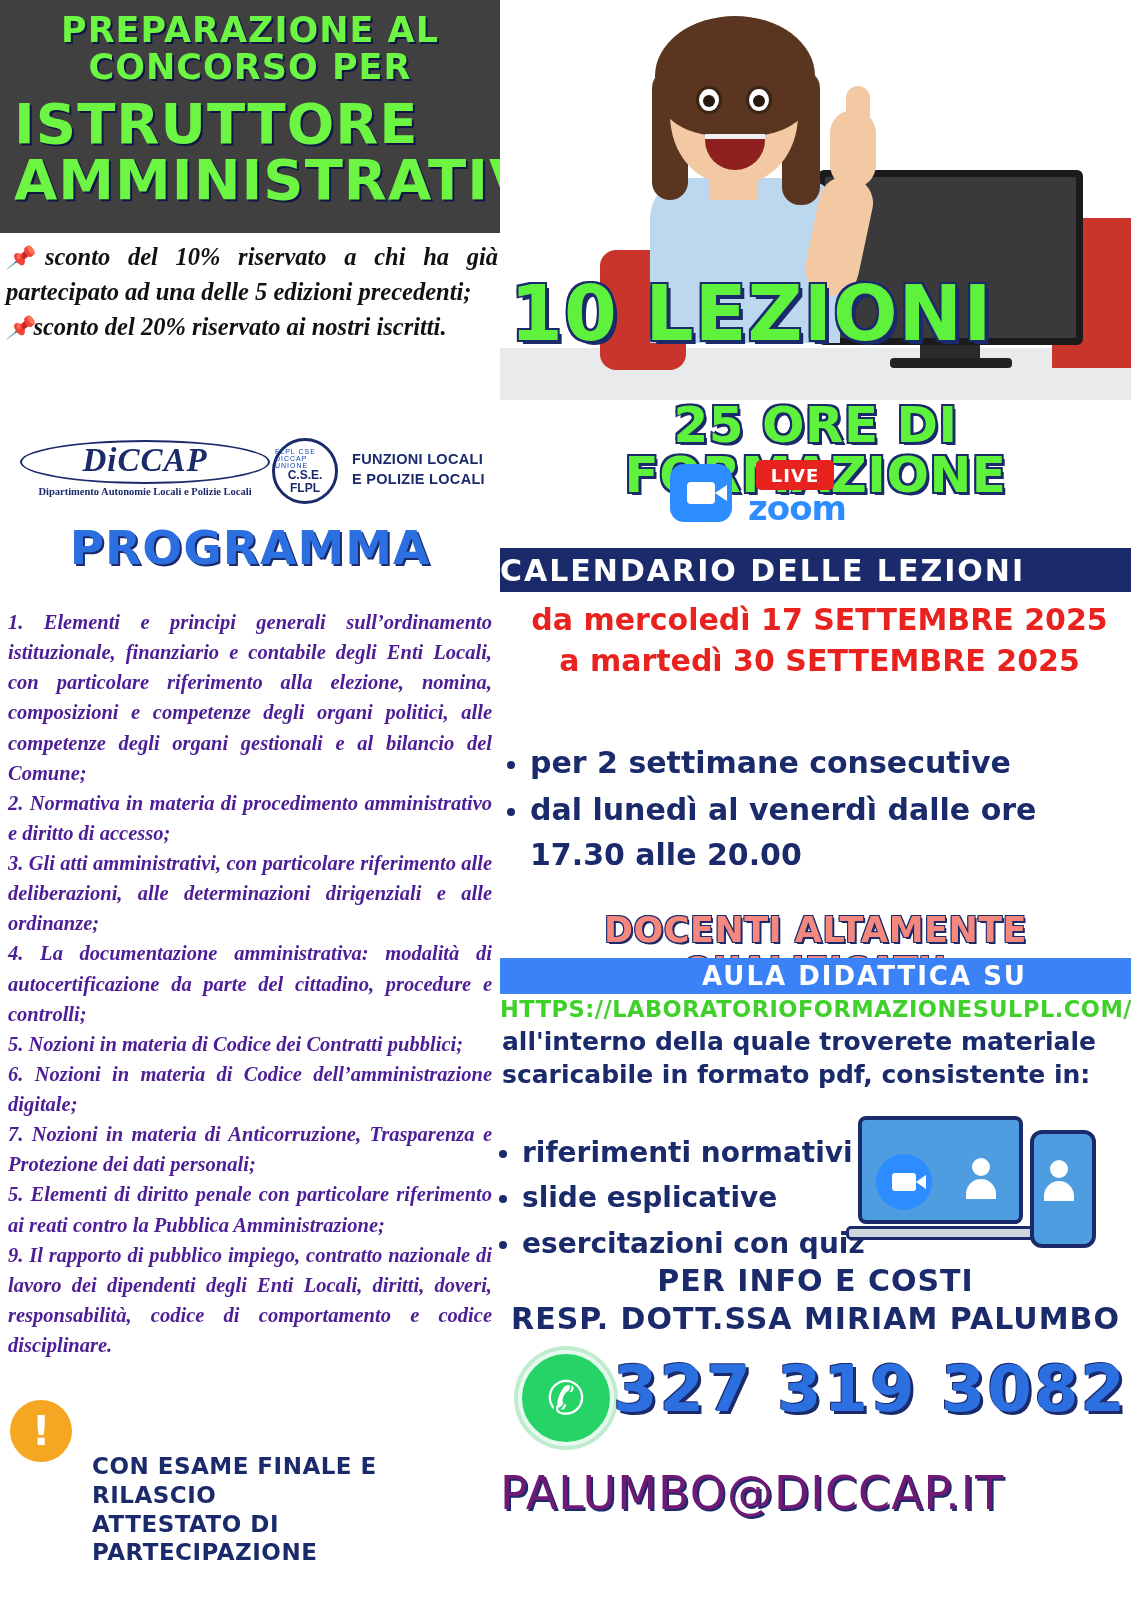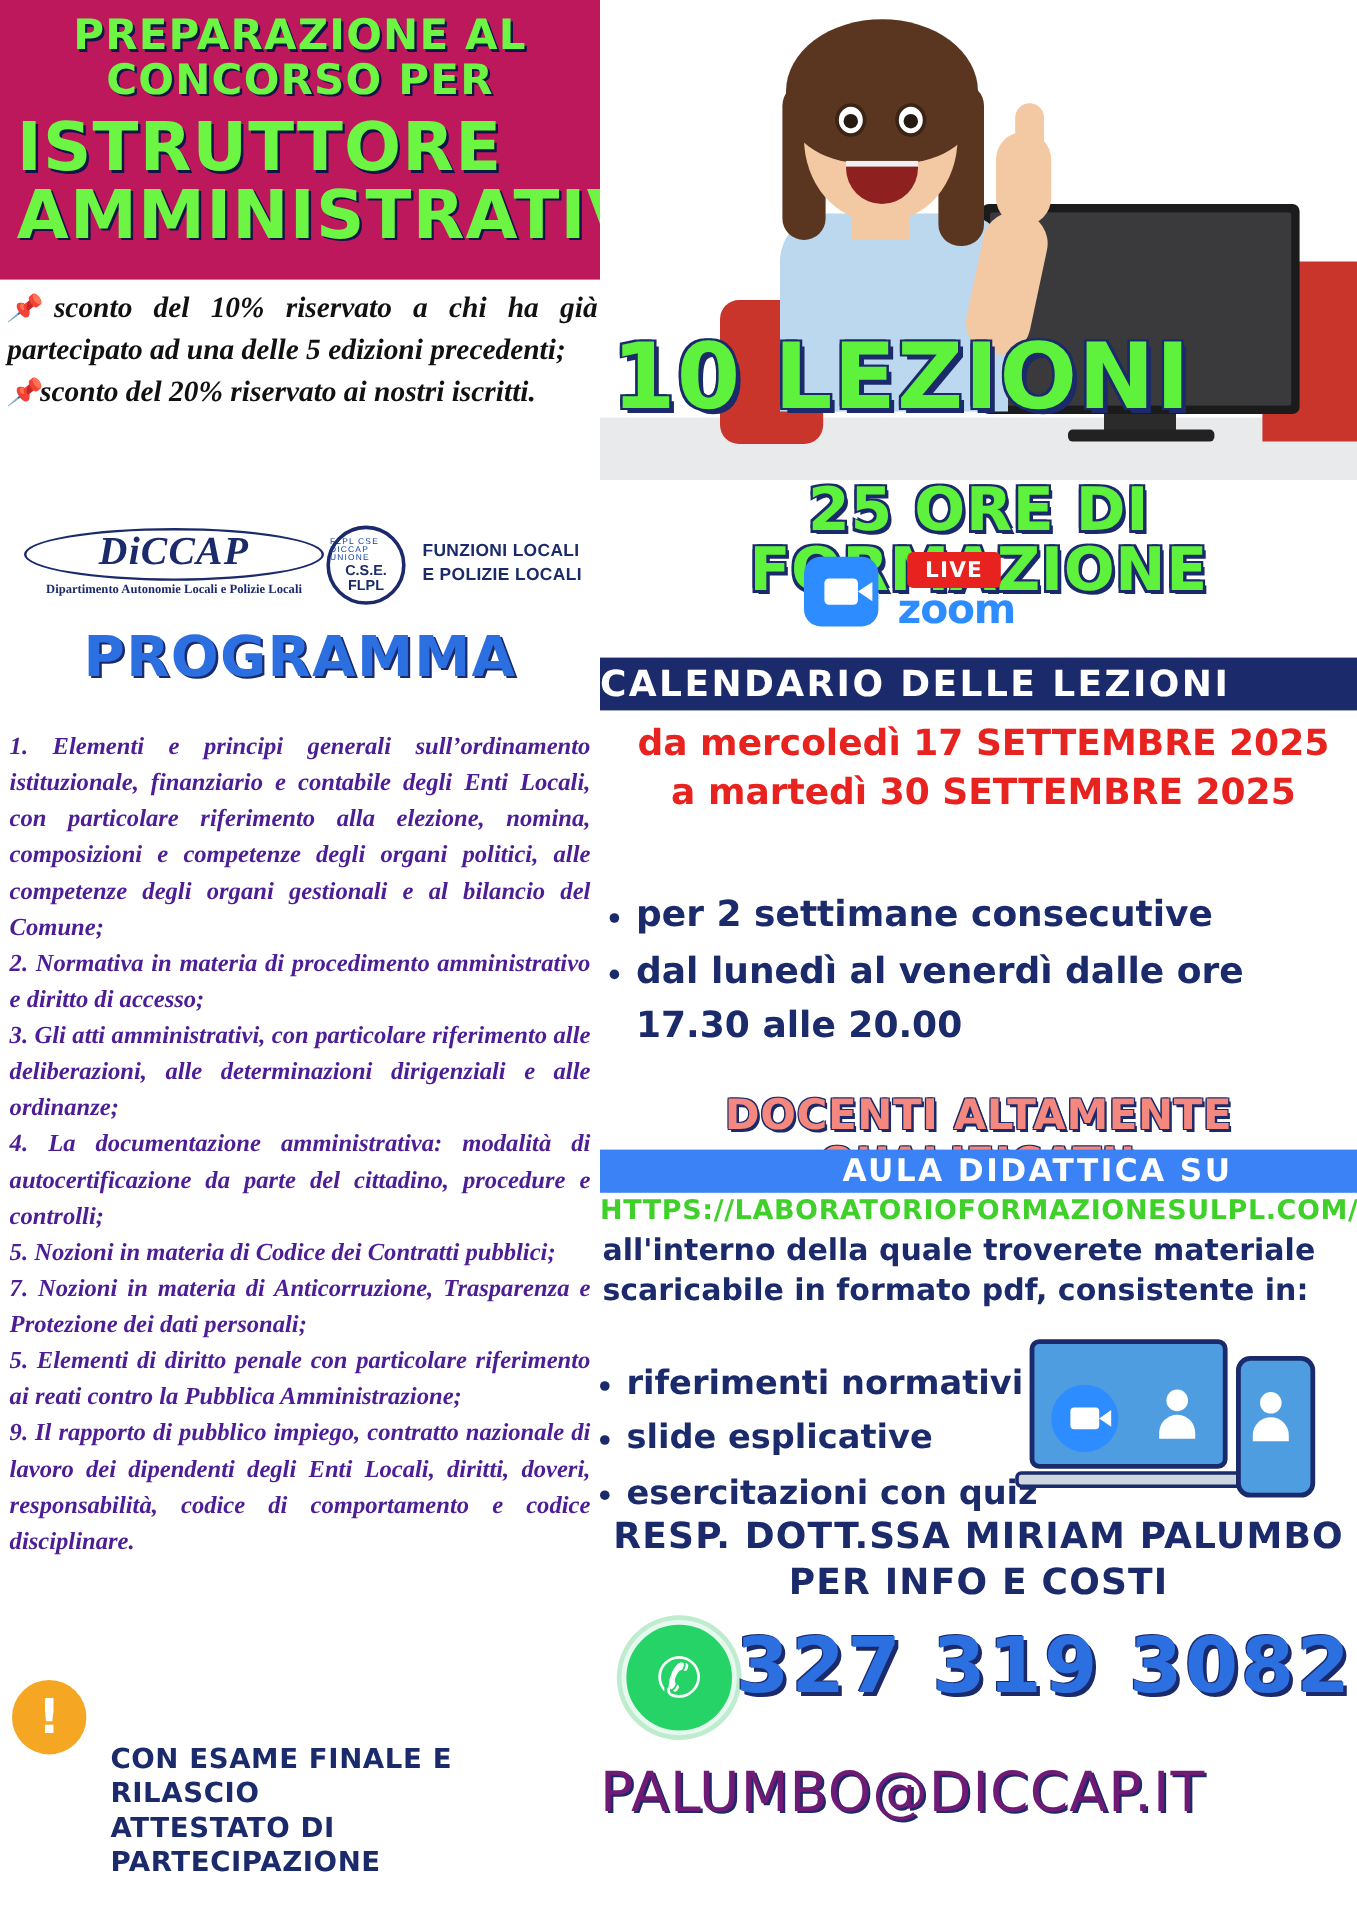--- a/index.html
+++ b/index.html
@@ -11,21 +11,21 @@
     position:relative;
     overflow:hidden;
   }
   .page { position:relative; width:1131px; height:1600px; }
 
   
   .left-col { position:absolute; left:0; top:0; width:500px; height:1600px; }
 
   .blue-header {
     position:absolute; left:0; top:0; width:500px; height:233px;
-    background:#be185d;
+    background:#404040;
     padding:8px 10px 0 10px;
   }
   .hdr-line1, .hdr-line2 {
     font-family:"DejaVu Sans", sans-serif;
     color:#6cf542;
     font-weight:bold;
     text-align:center;
     letter-spacing:1px;
     line-height:1.05;
     text-shadow:2px 2px 0 #0d1747;
@@ -362,20 +362,21 @@
     </div>
 
     <div class="programma">PROGRAMMA</div>
 
     <div class="prog-list">
       <p>1. Elementi e principi generali sull’ordinamento istituzionale, finanziario e contabile degli Enti Locali, con particolare riferimento alla elezione, nomina, composizioni e competenze degli organi politici, alle competenze degli organi gestionali e al bilancio del Comune;</p>
       <p>2. Normativa in materia di procedimento amministrativo e diritto di accesso;</p>
       <p>3. Gli atti amministrativi, con particolare riferimento alle deliberazioni, alle determinazioni dirigenziali e alle ordinanze;</p>
       <p>4. La documentazione amministrativa: modalità di autocertificazione da parte del cittadino, procedure e controlli;</p>
       <p>5. Nozioni in materia di Codice dei Contratti pubblici;</p>
+      <p>6. Nozioni in materia di Codice dell’amministrazione digitale;</p>
       <p>7. Nozioni in materia di Anticorruzione, Trasparenza e Protezione dei dati personali;</p>
       <p>5. Elementi di diritto penale con particolare riferimento ai reati contro la Pubblica Amministrazione;</p>
       <p>9. Il rapporto di pubblico impiego, contratto nazionale di lavoro dei dipendenti degli Enti Locali, diritti, doveri, responsabilità, codice di comportamento e codice disciplinare.</p>
     </div>
 
     <div class="exclaim">!</div>
     <div class="exam-note">
       <div>CON ESAME FINALE E RILASCIO</div>
       <div>ATTESTATO DI PARTECIPAZIONE</div>
     </div>
@@ -463,22 +464,22 @@
       </div>
       <div class="laptop-base"></div>
       <div class="phone"></div>
       <div class="person-ico p2">
         <div class="ph"></div>
         <div class="pb"></div>
       </div>
     </div>
 
     <div class="info-costi">
+      <div>PER INFO E COSTI</div>
       <div>RESP. DOTT.SSA MIRIAM PALUMBO</div>
-      <div>PER INFO E COSTI</div>
     </div>
 
     <div class="wa">
       <div class="wa-phone">✆</div>
     </div>
     <div class="phone-num">327 319 3082</div>
     <div class="email">PALUMBO@DICCAP.IT</div>
   </div>
 </div>
 

